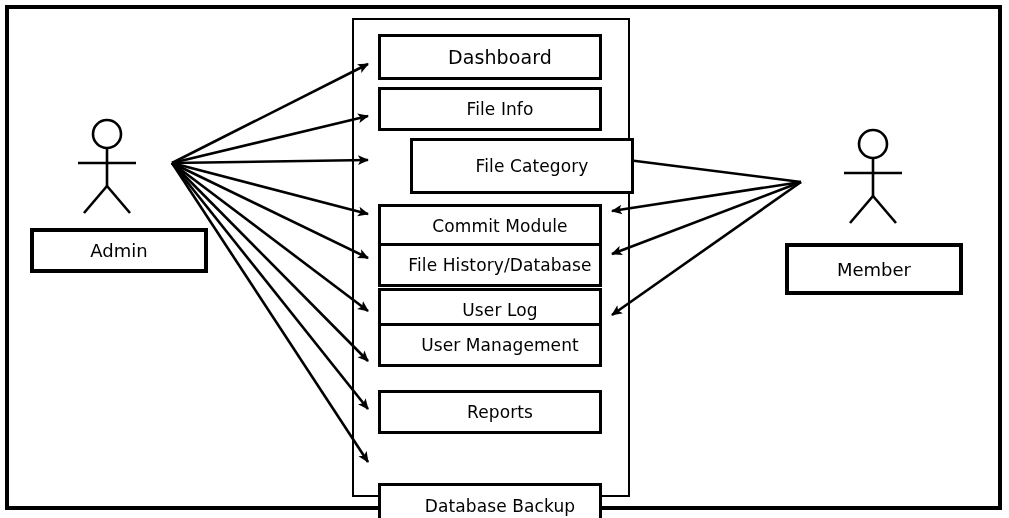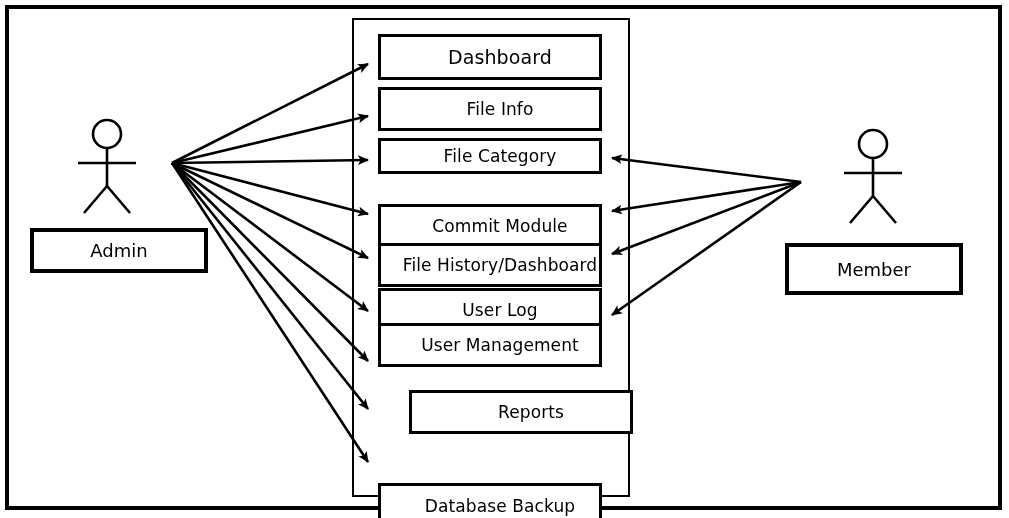--- a/index.html
+++ b/index.html
@@ -122,31 +122,31 @@
       <line x1="801" y1="182" x2="612" y2="211"></line>
       <line x1="801" y1="182" x2="612" y2="254"></line>
       <line x1="801" y1="182" x2="612" y2="315"></line>
     </g>
   </svg>
 
   <div class="usecase-box big" style="top:34px;  height:46px;">Dashboard</div>
 
   <div class="usecase-box" style="top:87px;  height:44px;">File Info</div>
 
-  <div class="usecase-box" style="top:138px; height:36px;">File Category</div>
+  <div class="usecase-box" style="top:138px; height:56px;margin-left:32px;">File Category</div>
 
   <div class="usecase-box" style="top:204px; height:44px;">Commit Module</div>
 
-  <div class="usecase-box" style="top:243px; height:44px;">File History/Dashboard</div>
+  <div class="usecase-box" style="top:243px; height:44px;">File History/Database</div>
 
   <div class="usecase-box" style="top:288px; height:43px;">User Log</div>
 
   <div class="usecase-box" style="top:323px; height:44px;">User Management</div>
 
-  <div class="usecase-box" style="top:390px; height:44px;margin-left:31px;">Reports</div>
+  <div class="usecase-box" style="top:390px; height:44px;">Reports</div>
 
   <div class="usecase-box" style="top:440px; height:45px;margin-top:43px;">Database Backup</div>
 
   <div class="actor" id="admin-figure">
     <svg class="figure" width="90" height="100" viewBox="0 0 90 100" xmlns="http://www.w3.org/2000/svg">
       <circle cx="45" cy="16" r="14" fill="none" stroke="#000000" stroke-width="2.6"></circle>
       <line x1="45" y1="30" x2="45" y2="68" stroke="#000000" stroke-width="2.6"></line>
       <line x1="16" y1="45" x2="74" y2="45" stroke="#000000" stroke-width="2.6"></line>
       <line x1="45" y1="68" x2="22" y2="95" stroke="#000000" stroke-width="2.6"></line>
       <line x1="45" y1="68" x2="68" y2="95" stroke="#000000" stroke-width="2.6"></line>

